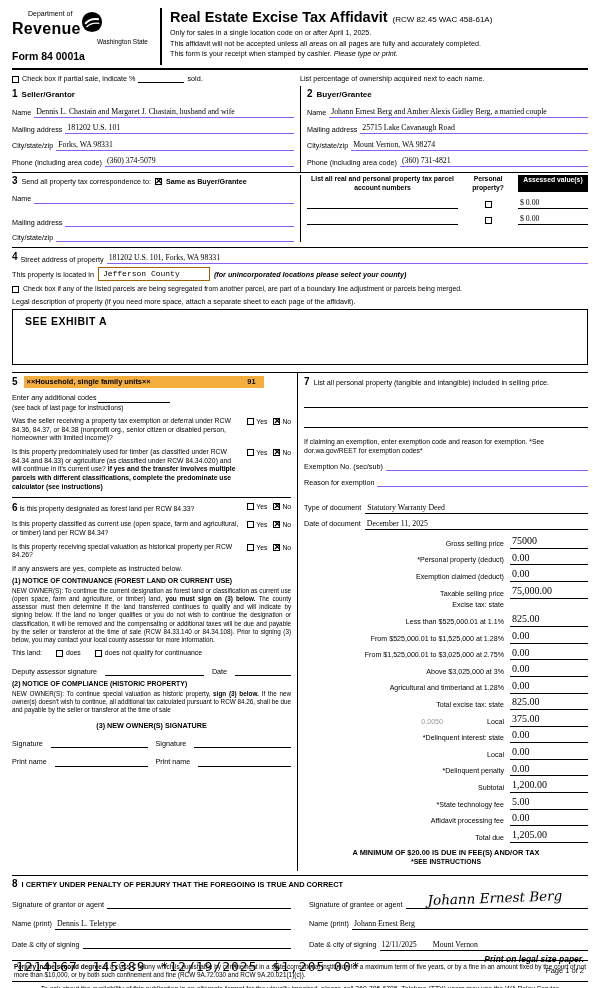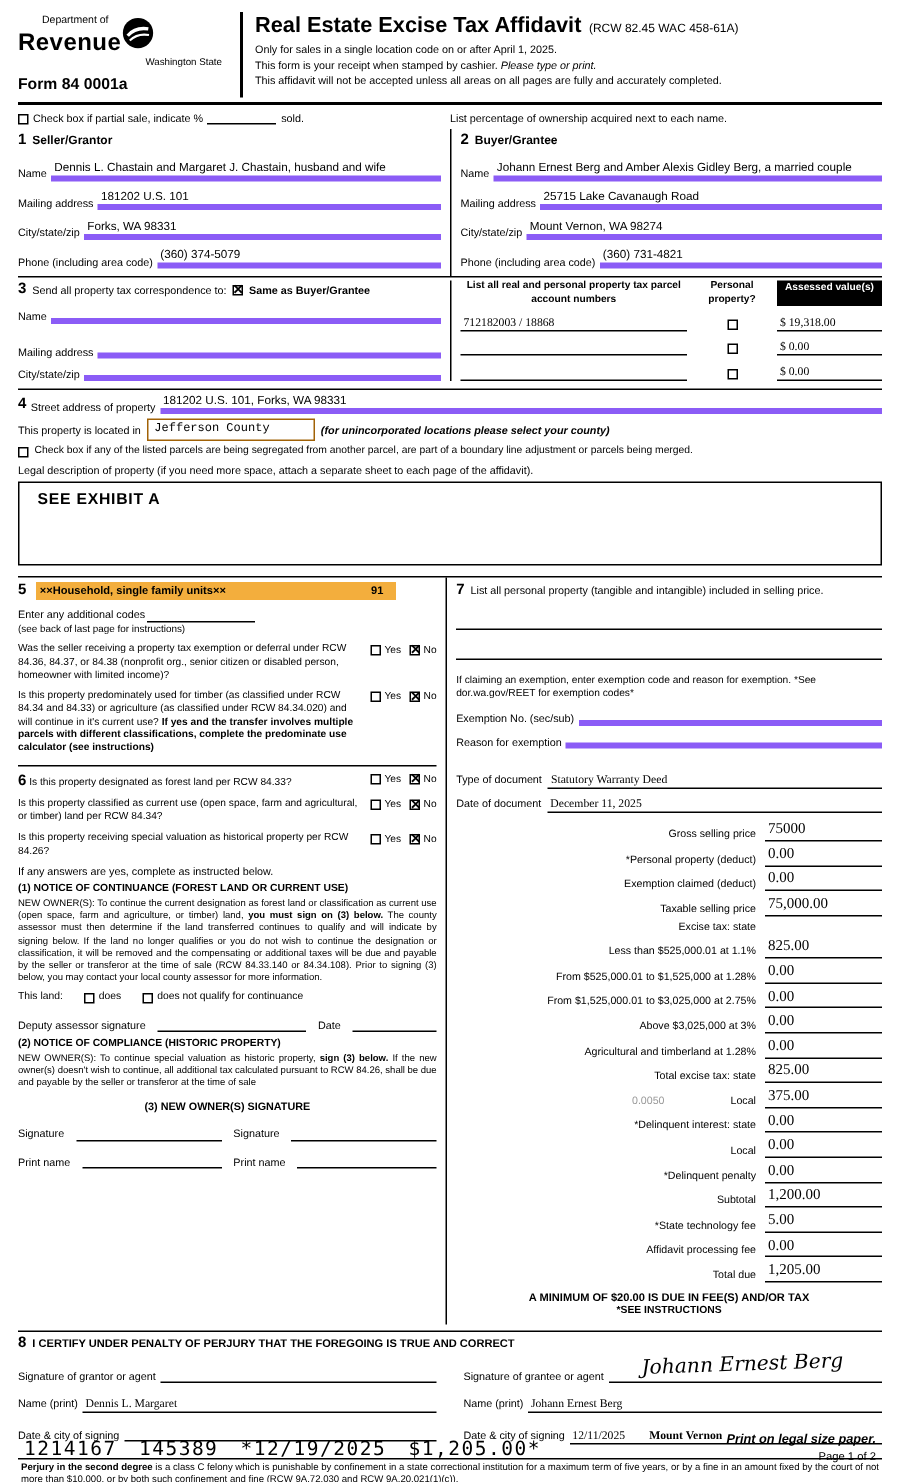--- a/index.html
+++ b/index.html
@@ -33,21 +33,21 @@
 .cb.checked::before{content:"✕";position:absolute;left:-1px;top:-2px;font-size:9px;font-weight:bold;line-height:1}
 
 .sec12{display:flex}
 .sec12 .half{width:50%;padding:2px 6px 5px 0}
 .sec12 .half+.half{border-left:1px solid #000;padding-left:6px;padding-right:0}
 .shead{display:flex;gap:4px;align-items:baseline}
 .snum{font-size:10px;font-weight:bold}
 .stitle{font-weight:bold;font-size:8px}
 .fl{display:flex;align-items:flex-end;gap:3px;margin-top:6.5px}
 .fl .lbl{white-space:nowrap}
-.fl .val{flex:1;border-bottom:4px solid #8b5cf6;font-family:Liberation Sans, sans-serif;font-size:7.8px;padding:0 2px;min-height:9px;line-height:1.15}
+.fl .val{flex:1;border-bottom:1px solid #8b5cf6;font-family:Liberation Serif, serif;font-size:7.8px;padding:0 2px;min-height:9px;line-height:1.15}
 
 .sec3{display:flex;border-top:1px solid #000;padding:2px 0 5px}
 .sec3-l{width:50%;padding-right:6px}
 .sec3-r{width:50%;border-left:1px solid #000;padding-left:6px}
 .corr-row{display:flex;gap:4px;align-items:center;flex-wrap:wrap}
 .phead{display:flex;gap:4px;font-weight:bold;text-align:center;font-size:6.8px;align-items:stretch}
 .phead .c1{flex:1}
 .phead .c2{width:52px}
 .phead .c3{width:70px;background:#000;color:#fff;padding:1px 2px}
 .prow{display:flex;gap:4px;align-items:flex-end;margin-top:5.5px}
@@ -103,21 +103,21 @@
 
 .sec8{border-top:1px solid #000;margin-top:4px;padding:2px 0 5px}
 .sec8-head{display:flex;gap:4px;align-items:baseline}
 .sec8-head .stmt{font-weight:bold;font-size:7.4px}
 .sec8-grid{display:flex;gap:18px}
 .sec8-col{flex:1}
 .s8row{display:flex;align-items:flex-start;gap:3px;margin-top:9.5px}
 .s8row .lbl{white-space:nowrap}
 .s8row .ln{flex:1;border-bottom:1px solid #000;min-height:9px;font-family:"Liberation Serif",serif;font-size:7.8px;padding:0 2px;position:relative}
 .cursive{position:absolute;left:22px;bottom:-1px;font-family:"DejaVu Serif",serif;font-style:italic;font-size:13.5px;white-space:nowrap;transform:rotate(-2deg);transform-origin:left bottom}
-.citybold{font-weight:bold;margin-left:16px}
+.citybold{font-weight:normal;margin-left:16px}
 
 .perjury{border-top:1px solid #000;border-bottom:1px solid #000;margin-top:4px;padding:2px 2px;font-size:6.4px;text-align:justify}
 .altfmt{text-align:center;font-size:6.8px;margin-top:3px;padding:0 26px}
 .footrow{display:flex;align-items:center;margin-top:7px;font-size:7px}
 .footrow .f1{width:25%}
 .footrow .f2{width:45%;text-align:center}
 .footrow .f3{width:30%;text-align:center}
 .stamp{position:absolute;left:16px;bottom:12px;font-family:"DejaVu Sans Mono",monospace;font-size:13px;letter-spacing:1px;word-spacing:6px}
 .printnote{position:absolute;right:16px;bottom:12px;text-align:right}
 .printnote .p1{font-weight:bold;font-style:italic;font-size:8.5px}
@@ -143,22 +143,22 @@
       </div>
       <div class="state">Washington State</div>
       <div class="formno">Form 84 0001a</div>
     </div>
     <div class="hdr-r">
       <div class="title-row">
         <span class="title">Real Estate Excise Tax Affidavit</span>
         <span class="title-rcw">(RCW 82.45 WAC 458-61A)</span>
       </div>
       <div class="hnote">Only for sales in a single location code on or after April 1, 2025.</div>
+      <div class="hnote">This affidavit will not be accepted unless all areas on all pages are fully and accurately completed.</div>
       <div class="hnote"><span>This form is your receipt when stamped by cashier. </span><span class="em">Please type or print.</span></div>
-      <div class="hnote">This affidavit will not be accepted unless all areas on all pages are fully and accurately completed.</div>
     </div>
   </div>
 
   <div class="toprow">
     <div class="toprow-l">
       <span class="cb"></span>
       <span>Check box if partial sale, indicate %</span>
       <span class="blank-s"></span>
       <span>sold.</span>
     </div>
@@ -233,25 +233,20 @@
           <span class="val"></span>
         </div>
     </div>
     <div class="sec3-r">
       <div class="phead">
         <span class="c1">List all real and personal property tax parcel account numbers</span>
         <span class="c2">Personal property?</span>
         <span class="c3">Assessed value(s)</span>
       </div>
 
-        <div class="prow">
-          <span class="c1">712182003 / 18868</span>
-          <span class="c2"><span class="cb"></span></span>
-          <span class="c3">$ 19,318.00</span>
-        </div>
 
         <div class="prow">
           <span class="c1"></span>
           <span class="c2"><span class="cb"></span></span>
           <span class="c3">$ 0.00</span>
         </div>
 
         <div class="prow">
           <span class="c1"></span>
           <span class="c2"><span class="cb"></span></span>
@@ -535,21 +530,21 @@
       <span class="stmt">I CERTIFY UNDER PENALTY OF PERJURY THAT THE FOREGOING IS TRUE AND CORRECT</span>
     </div>
     <div class="sec8-grid">
       <div class="sec8-col">
         <div class="s8row">
             <span class="lbl">Signature of grantor or agent</span>
             <span class="ln"></span>
           </div>
         <div class="s8row">
             <span class="lbl">Name (print)</span>
-            <span class="ln">Dennis L. Margaret</span>
+            <span class="ln">Dennis L. Teletype</span>
           </div>
         <div class="s8row">
             <span class="lbl">Date &amp; city of signing</span>
             <span class="ln"></span>
           </div>
       </div>
       <div class="sec8-col">
         <div class="s8row">
             <span class="lbl">Signature of grantee or agent</span>
             <span class="ln">

